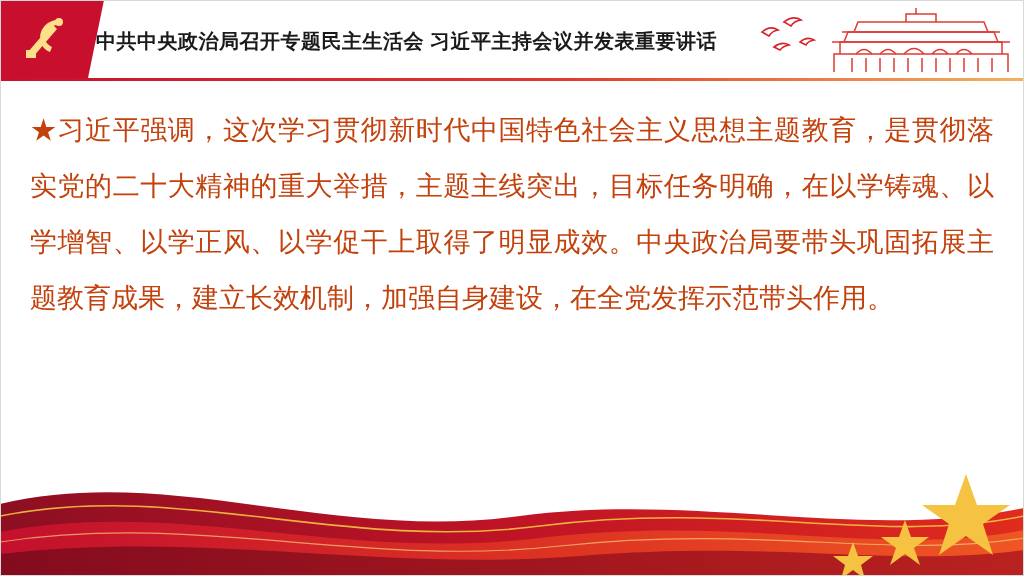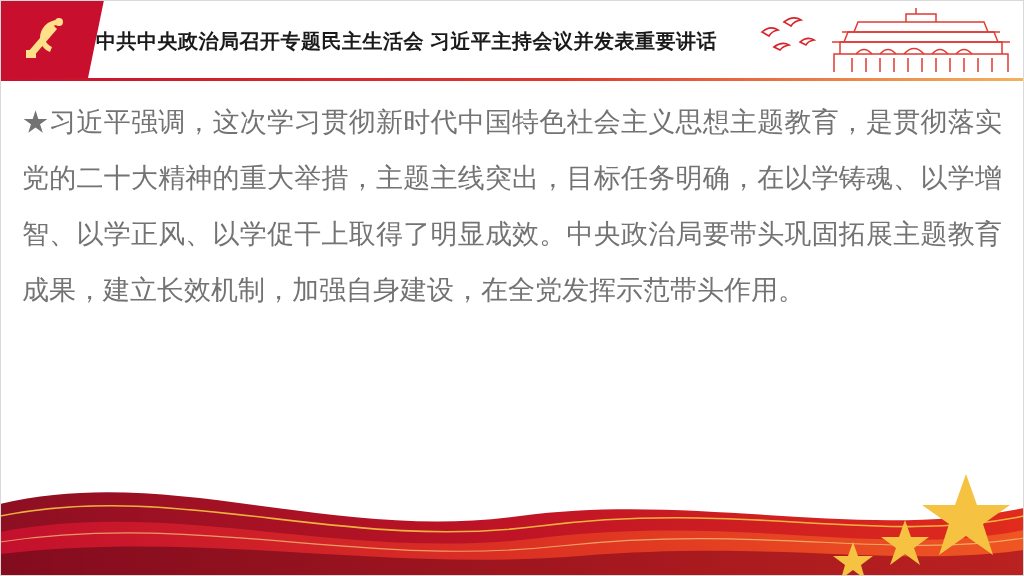--- a/index.html
+++ b/index.html
@@ -108,24 +108,24 @@
     top: 84px;
     width: 1024px;
     height: 380px;
     padding: 10px 22px 0 22px;
     box-sizing: border-box;
   }
   .para {
     font-family: Liberation Sans, sans-serif;
     font-size: 27px;
     line-height: 56px;
-    color: #737373;
+    color: #c2410c;
     text-align: justify;
     text-justify: inter-ideograph;
-    margin: 0;
+    margin: 8px;
     letter-spacing: 0px;
   }
   .para + .para { margin-top: 0px; }
 
   
   .footer {
     position: absolute;
     left: 0;
     bottom: 0;
     width: 1024px;

